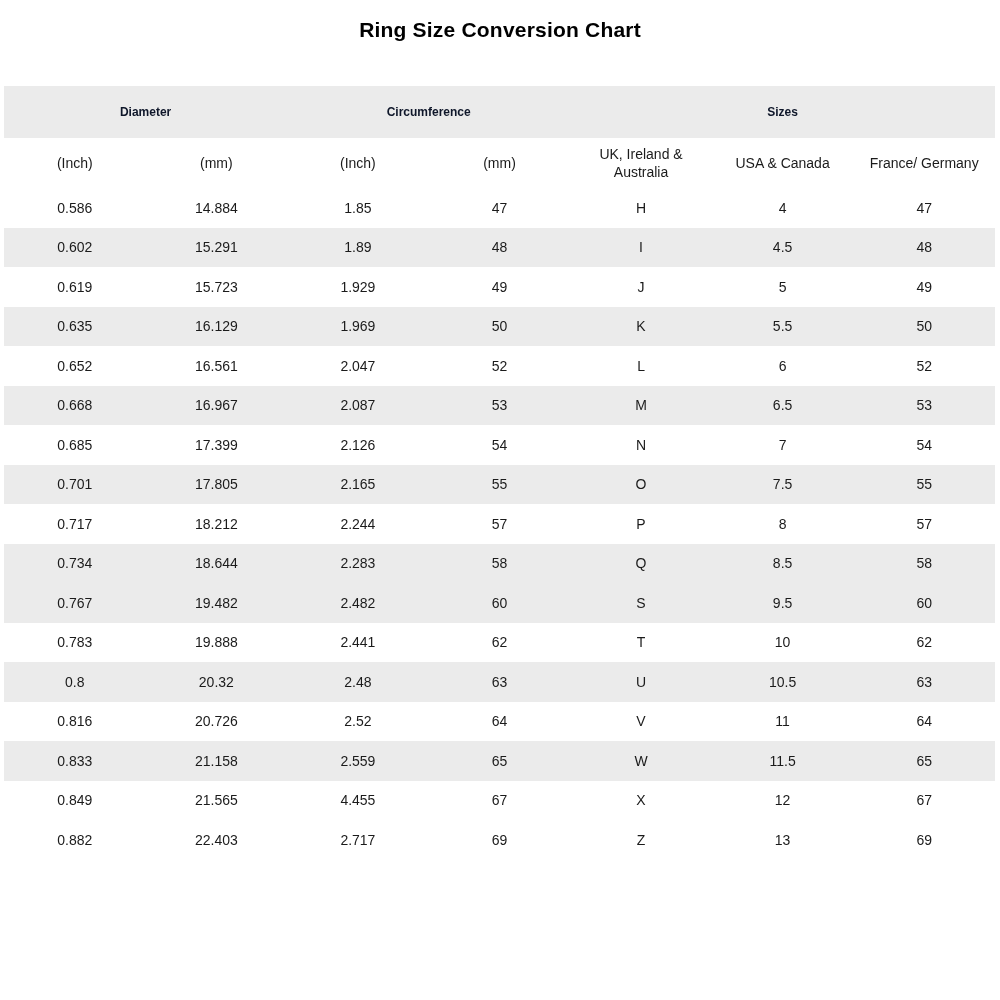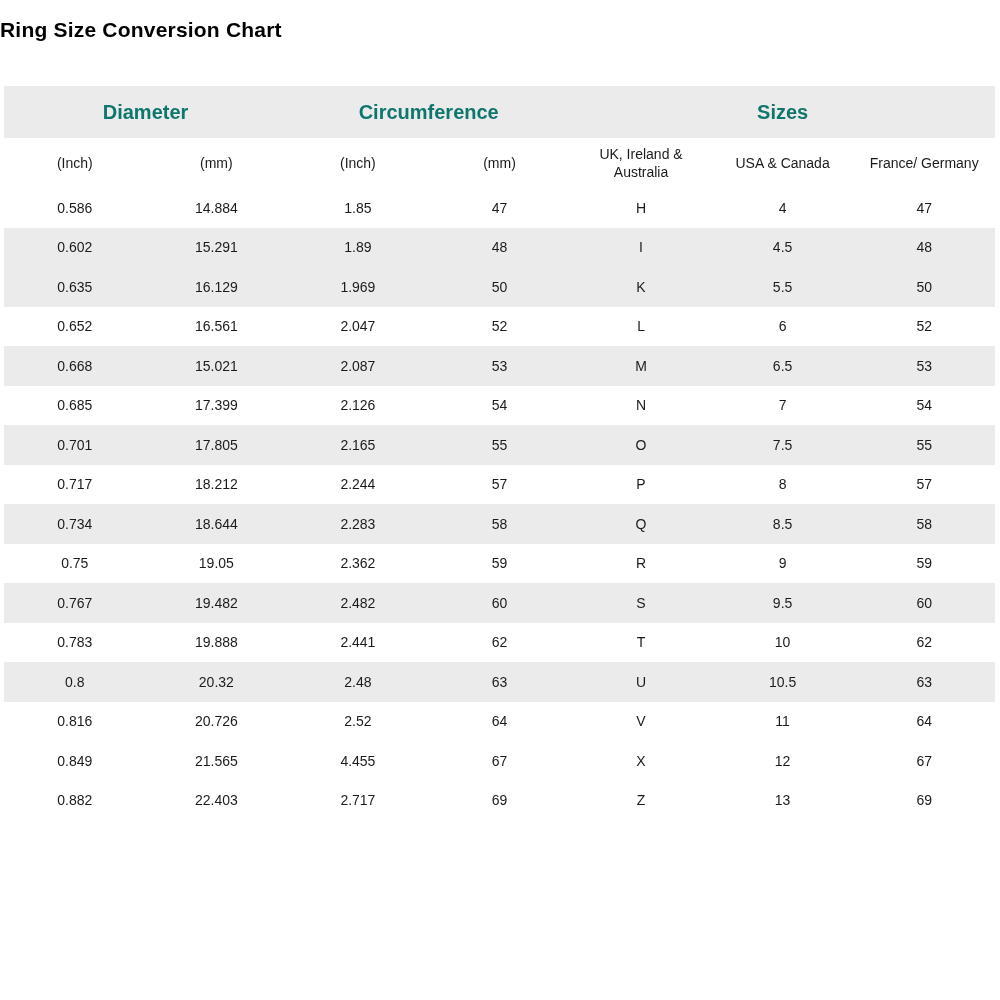--- a/index.html
+++ b/index.html
@@ -10,21 +10,21 @@
     font-family: "Liberation Sans", "DejaVu Sans", sans-serif;
   }
   .page {
     width: 1000px;
     height: 1000px;
     background: #ffffff;
     overflow: hidden;
   }
   .page-title {
     padding-top: 18px;
-    text-align: left;
+    text-align: center;
     font-size: 21px;
     font-weight: bold;
     color: #000000;
     letter-spacing: 0.2px;
   }
   .table-wrap {
     margin: 44px 5px 0 4px;
   }
   table.conversion {
     width: 100%;
@@ -33,23 +33,23 @@
   }
   table.conversion th,
   table.conversion td {
     text-align: center;
     vertical-align: middle;
     padding: 0 4px;
   }
   tr.group-row th {
     background: #ebebeb;
     height: 52px;
-    font-size: 20px;
+    font-size: 12px;
     font-weight: bold;
-    color: #0f766e;
+    color: #0f172a;
     margin-top: 28px;
   }
   tr.sub-row th {
     background: #ffffff;
     height: 50px;
     font-size: 14px;
     font-weight: normal;
     line-height: 1.3;
     color: #1b1b1b;
   }
@@ -100,41 +100,50 @@
           </tr>
           <tr class="stripe">
             <td>0.602</td>
             <td>15.291</td>
             <td>1.89</td>
             <td>48</td>
             <td>I</td>
             <td>4.5</td>
             <td>48</td>
           </tr>
+          <tr>
+            <td>0.619</td>
+            <td>15.723</td>
+            <td>1.929</td>
+            <td>49</td>
+            <td>J</td>
+            <td>5</td>
+            <td>49</td>
+          </tr>
           <tr class="stripe">
             <td>0.635</td>
             <td>16.129</td>
             <td>1.969</td>
             <td>50</td>
             <td>K</td>
             <td>5.5</td>
             <td>50</td>
           </tr>
           <tr>
             <td>0.652</td>
             <td>16.561</td>
             <td>2.047</td>
             <td>52</td>
             <td>L</td>
             <td>6</td>
             <td>52</td>
           </tr>
           <tr class="stripe">
             <td>0.668</td>
-            <td>15.021</td>
+            <td>16.967</td>
             <td>2.087</td>
             <td>53</td>
             <td>M</td>
             <td>6.5</td>
             <td>53</td>
           </tr>
           <tr>
             <td>0.685</td>
             <td>17.399</td>
             <td>2.126</td>
@@ -163,29 +172,20 @@
           </tr>
           <tr class="stripe">
             <td>0.734</td>
             <td>18.644</td>
             <td>2.283</td>
             <td>58</td>
             <td>Q</td>
             <td>8.5</td>
             <td>58</td>
           </tr>
-          <tr>
-            <td>0.75</td>
-            <td>19.05</td>
-            <td>2.362</td>
-            <td>59</td>
-            <td>R</td>
-            <td>9</td>
-            <td>59</td>
-          </tr>
           <tr class="stripe">
             <td>0.767</td>
             <td>19.482</td>
             <td>2.482</td>
             <td>60</td>
             <td>S</td>
             <td>9.5</td>
             <td>60</td>
           </tr>
           <tr>
@@ -208,20 +208,29 @@
           </tr>
           <tr>
             <td>0.816</td>
             <td>20.726</td>
             <td>2.52</td>
             <td>64</td>
             <td>V</td>
             <td>11</td>
             <td>64</td>
           </tr>
+          <tr class="stripe">
+            <td>0.833</td>
+            <td>21.158</td>
+            <td>2.559</td>
+            <td>65</td>
+            <td>W</td>
+            <td>11.5</td>
+            <td>65</td>
+          </tr>
           <tr>
             <td>0.849</td>
             <td>21.565</td>
             <td>4.455</td>
             <td>67</td>
             <td>X</td>
             <td>12</td>
             <td>67</td>
           </tr>
           <tr>

